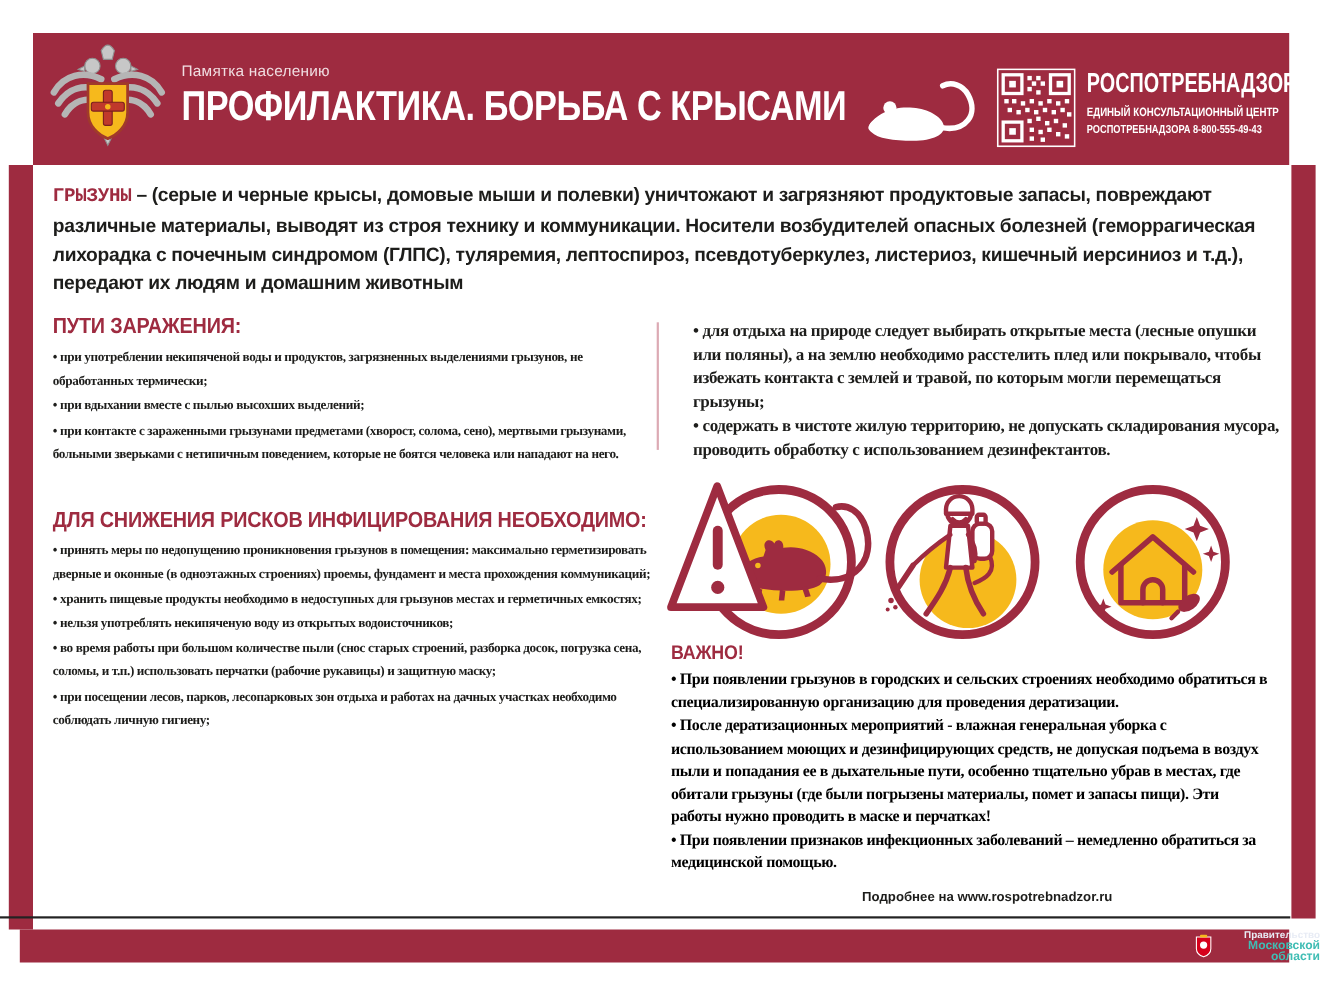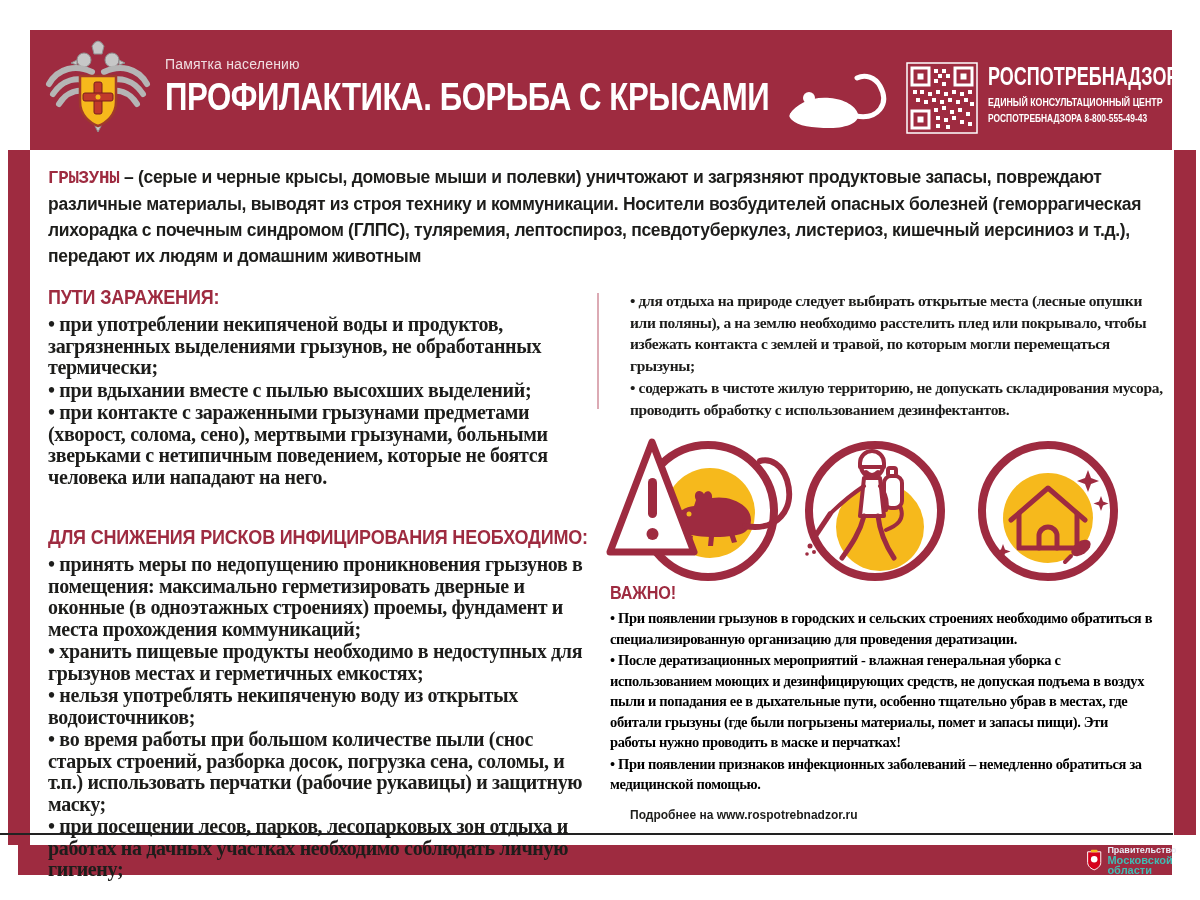--- a/index.html
+++ b/index.html
@@ -30,33 +30,33 @@
   .org-sub2{left:988px;top:112px;font-size:10.5px;}
   
   .intro{left:48px;top:164px;width:1112px;font-size:17.5px;line-height:26px;font-weight:700;letter-spacing:-.3px;}
   .intro .lead{color:#9e2b40;font-family:Liberation Mono, monospace;}
   
   .col-left{left:48px;top:286px;width:548px;}
   .col-right-top{left:630px;top:290px;width:535px;}
   .sec-heading{color:#9e2b40;font-weight:700;font-size:20px;white-space:nowrap;
     transform:scaleX(.9);transform-origin:0 0;margin:0 0 5px 0;letter-spacing:-.2px;}
   ul.blist{list-style:none;margin:0;padding:0;font-weight:700;letter-spacing:-.35px;}
-  .col-left ul.blist{font-size:20px;line-height:21.5px;}
+  .col-left ul.blist{font-size:12px;line-height:21.5px;}
   .col-right-top ul.blist{font-size:15.5px;line-height:21.5px;}
   ul.blist li{margin:0 0 1px 0;font-family:Liberation Serif, serif;}
   ul.blist li::before{content:"•\00a0 ";}
   .sec2{margin-top:38px;}
   .divider-v{left:597px;top:293px;width:2px;height:116px;background:#dcaab4;}
   
   .important{left:610px;top:583px;width:545px;}
   .important .sec-heading{font-size:18px;margin-bottom:4px;}
   .important ul.blist{font-size:14.5px;line-height:20.5px;color:#000000;}
-  .more-info{left:630px;top:808px;width:535px;text-align:left;font-size:12px;font-weight:700;color:#1d1d1b;}
-  
-  .gov-logo{left:1086px;top:846px;height:28px;display:flex;align-items:center;gap:5px;}
+  .more-info{left:630px;top:808px;width:535px;text-align:center;font-size:12px;font-weight:700;color:#1d1d1b;}
+  
+  .gov-logo{left:1086px;top:846px;height:28px;display:flex;align-items:center;gap:5px;text-align:right;}
   .gov-text{display:flex;flex-direction:column;line-height:10px;}
   .gov-line1{font-size:9px;font-weight:700;color:#e8ecf5;}
   .gov-line2{font-size:11px;font-weight:700;color:#3fbdb4;}
   svg{display:block;}
 </style>
 </head>
 <body>
 
 <div class="abs header-band"></div>
 <div class="abs strip-left"></div>

